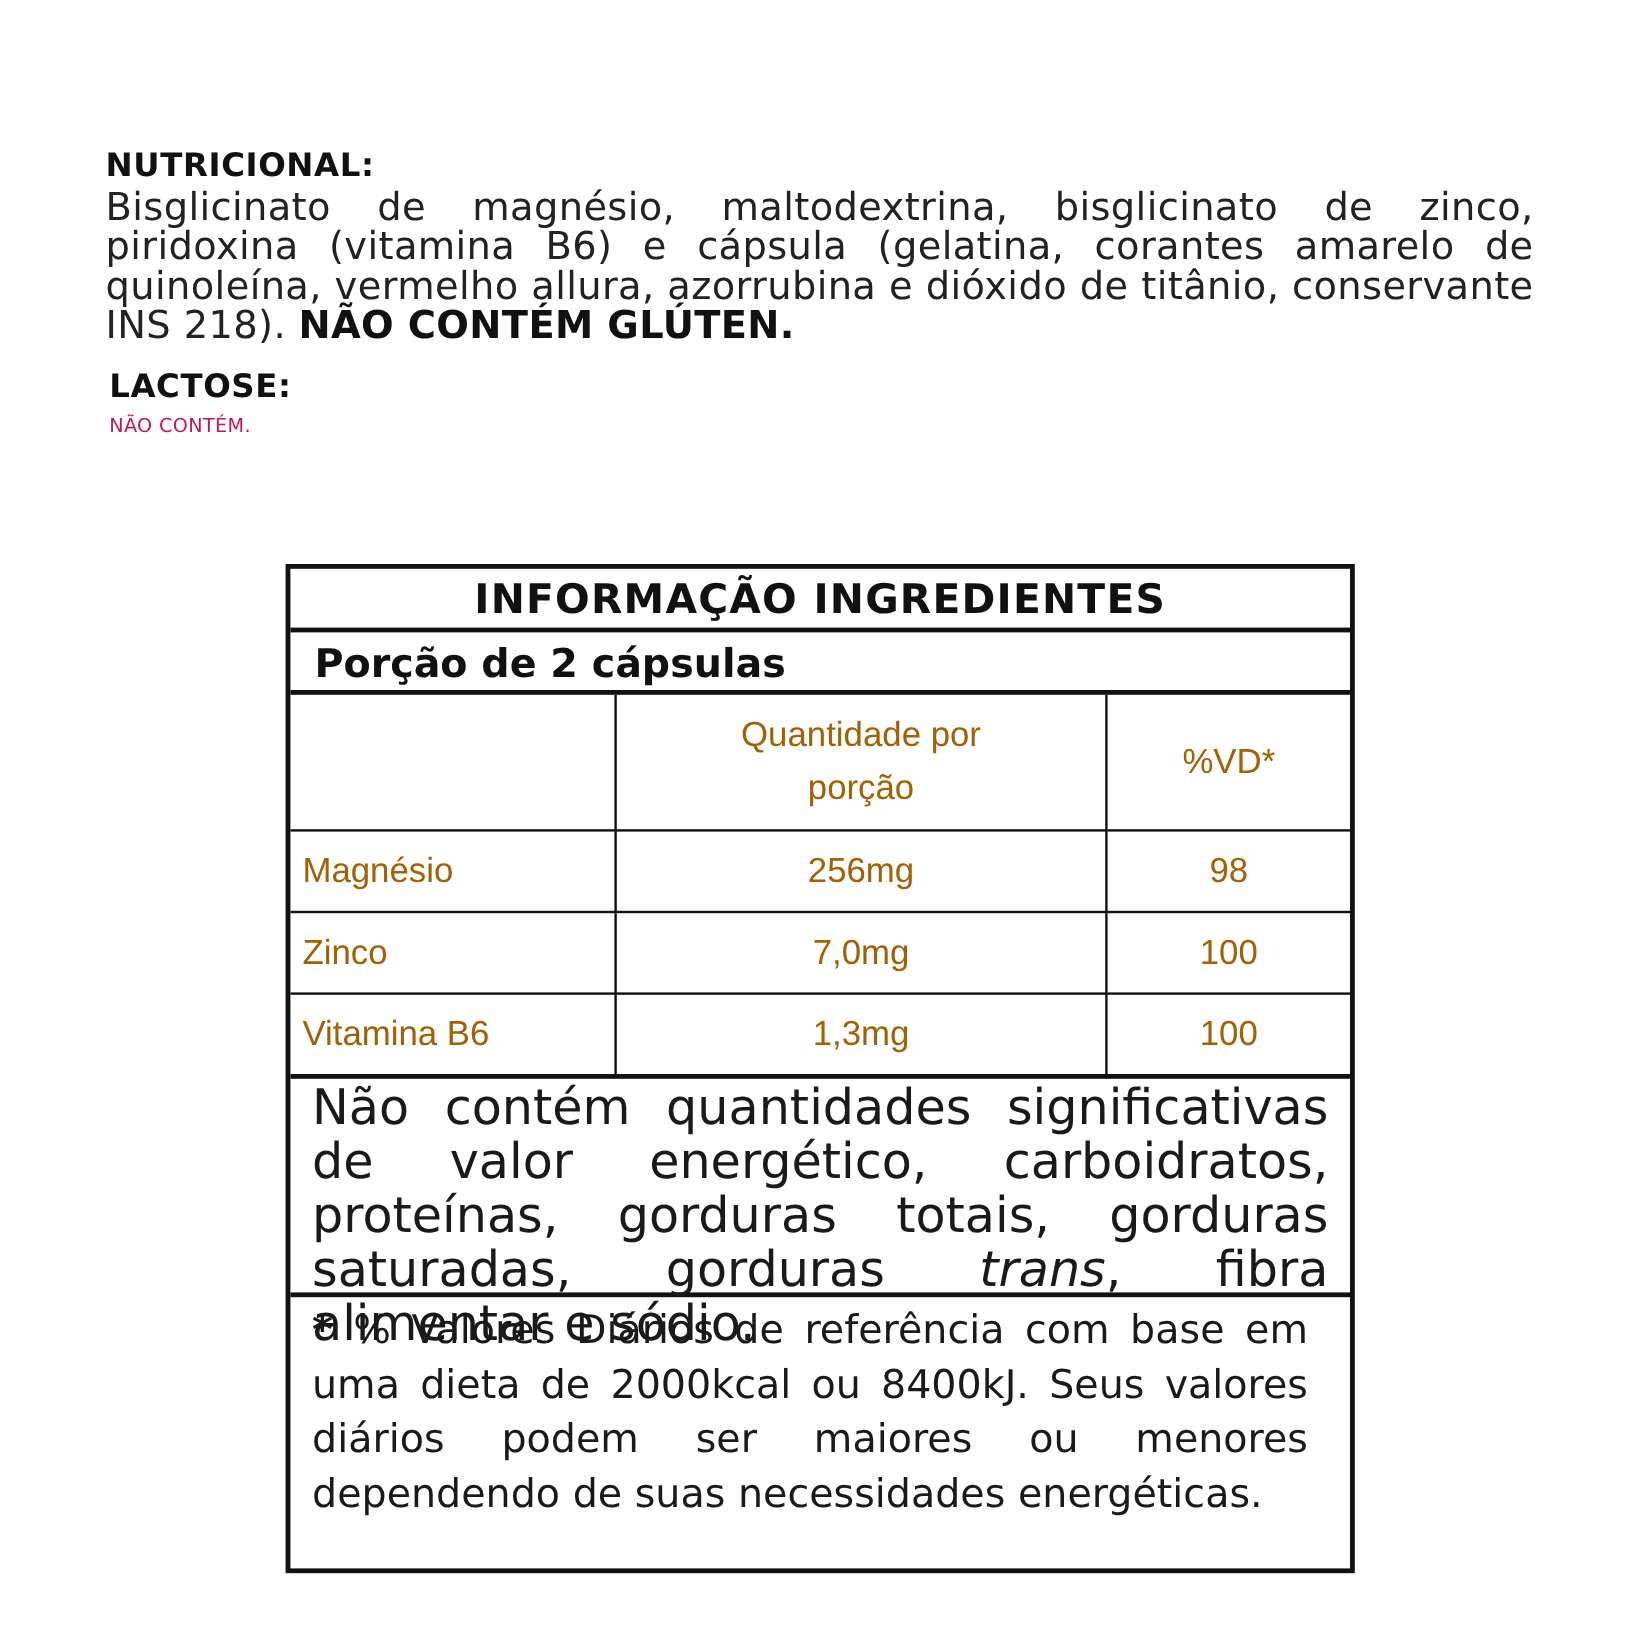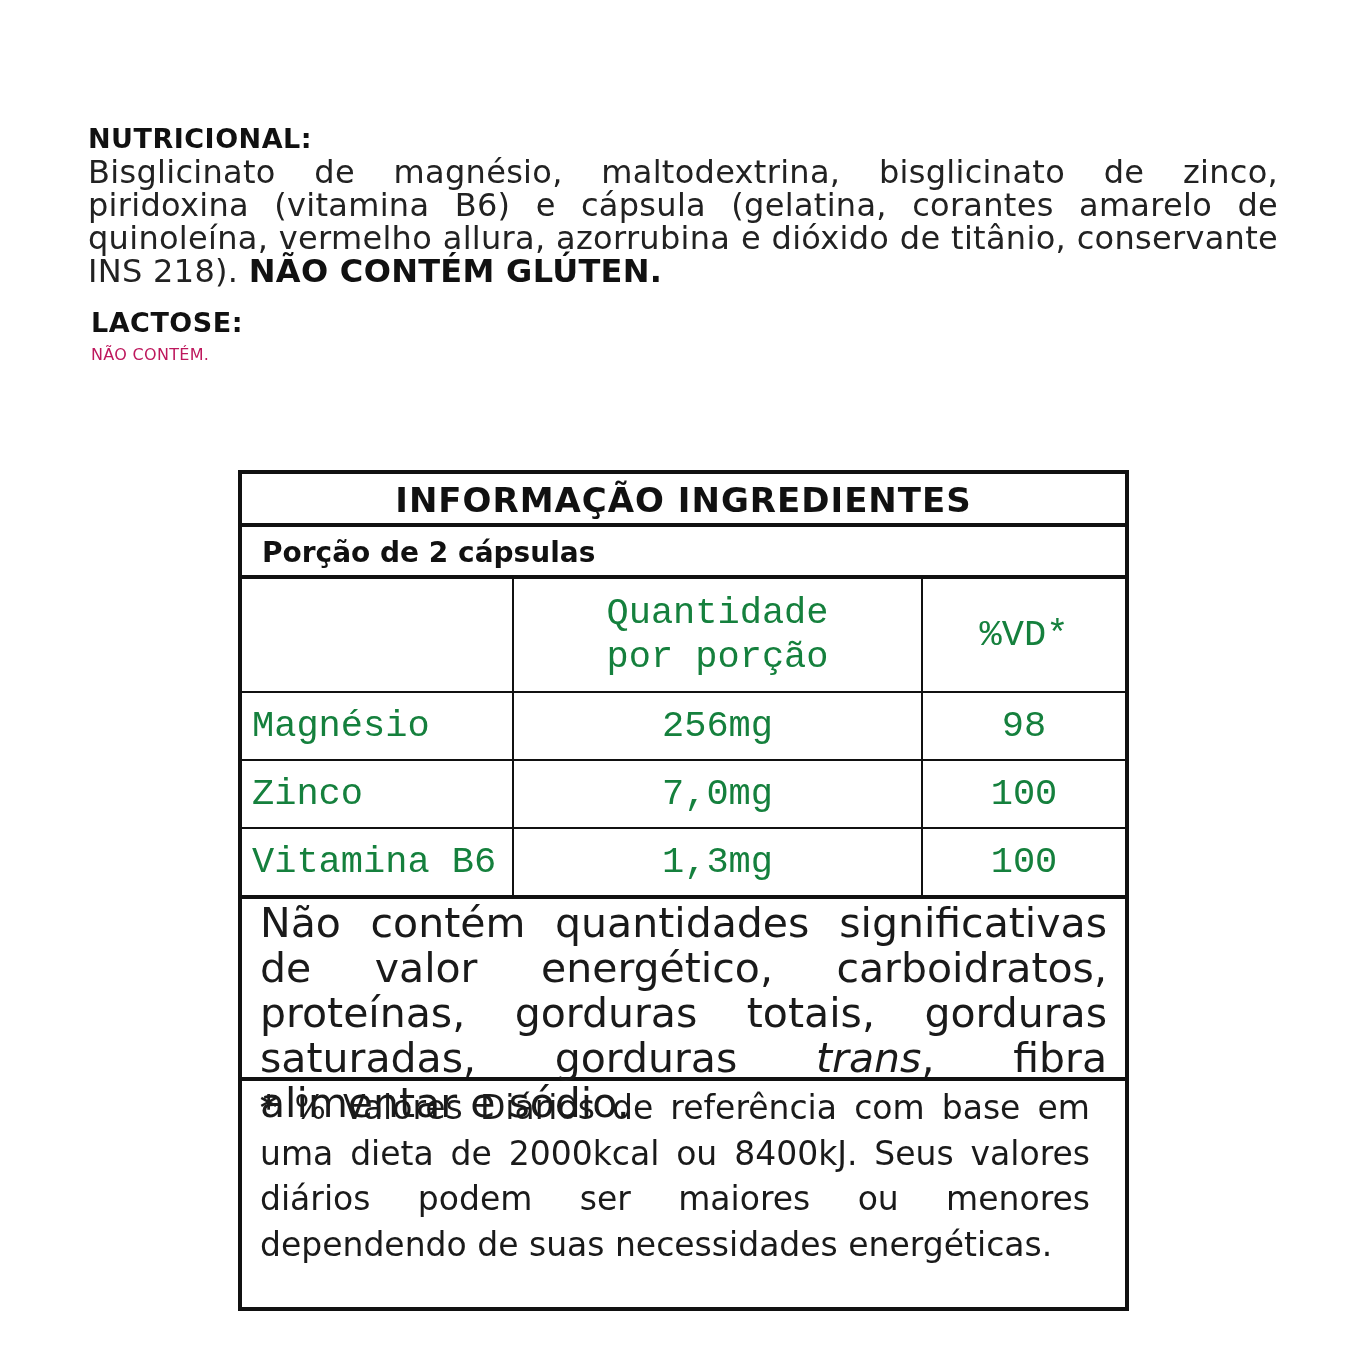--- a/index.html
+++ b/index.html
@@ -29,26 +29,26 @@
       position: absolute; left: 238px; top: 470px; width: 891px;
       border: 4px solid #111; box-sizing: border-box;
     }
     .nt-title {
       height: 49px; border-bottom: 4px solid #111;
       font-weight: bold; font-size: 34px; text-align: center; line-height: 52px;
       letter-spacing: 1px; color: #111;
     }
     .nt-serving {
       height: 48px; border-bottom: 4px solid #111;
-      font-weight: bold; font-size: 28px; line-height: 52px; padding-left: 20px;
+      font-weight: bold; font-size: 33px; line-height: 52px; padding-left: 20px;
       color: #111;
     }
     table.grid {
       width: 100%; border-collapse: collapse; table-layout: fixed;
-      font-family: Liberation Mono, monospace; font-size: 37px; color: #15803d;
+      font-family: Liberation Sans, sans-serif; font-size: 29px; color: #a16207;
     }
     table.grid td, table.grid th {
       border: 2px solid #111; padding: 10px; font-weight: normal;
     }
     table.grid tr td:first-child, table.grid tr th:first-child { border-left: none; }
     table.grid tr td:last-child, table.grid tr th:last-child { border-right: none; }
     table.grid tr:first-child th { border-top: none; }
     table.grid tr:last-child td { border-bottom: none; }
     .col1 { width: 271px; }
     .col2 { width: 409px; }

